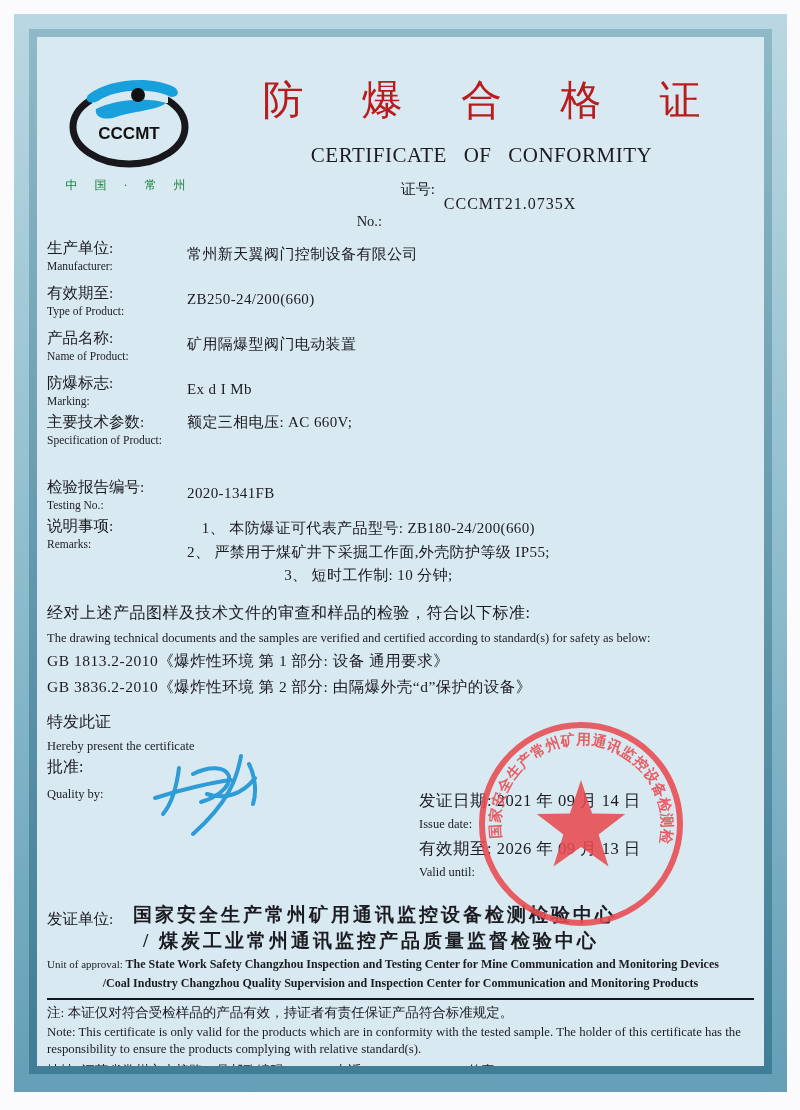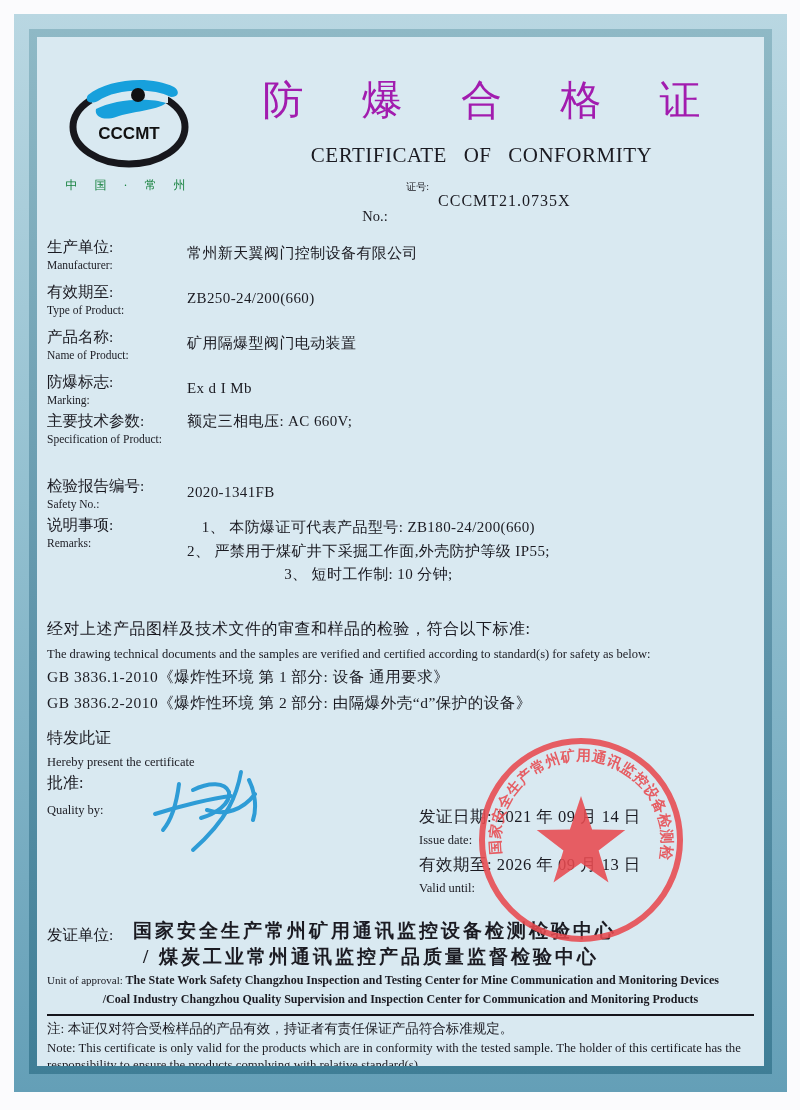--- a/index.html
+++ b/index.html
@@ -21,42 +21,42 @@
   .paper {
     height:100%; background:#d9e9f1; position:relative;
     padding:6px 10px; overflow:hidden;
   }
 
   
   .header { position:relative; padding-top:30px; min-height:186px; }
   .logo-block { position:absolute; left:6px; top:32px; width:152px; text-align:center; }
   .logo-region { font-size:12px; letter-spacing:7px; margin-top:2px; color:#15803d; }
   .head-main { margin-left:162px; text-align:center; }
-  .title-cn { font-size:41px; letter-spacing:24px; margin-right:-24px; color:#a21caf; font-weight:500; }
+  .title-cn { font-size:41px; letter-spacing:24px; margin-right:-24px; color:#b91c1c; font-weight:500; }
   .title-en { font-size:21px; margin-top:15px; word-spacing:11px; letter-spacing:0.5px; }
   .certno-row { display:flex; justify-content:center; gap:9px; margin-top:12px; margin-left:-30px; }
   .certno-labels { text-align:left; }
-  .certno-cn { font-size:10px;margin-left:44px; }
+  .certno-cn { font-size:15px;margin-left:44px; }
   .certno-en { font-size:14.5px; margin-top:14px; }
   .certno-value { font-size:16px; letter-spacing:1px; align-self:center; margin-top:-3px; }
 
   
   .fields { margin-top:2px; }
   .frow { display:flex; align-items:center; min-height:45px; }
   .frow.top { align-items:flex-start; }
   .flabel { width:124px; flex:none; }
   .flabel .cn { font-size:15.5px; }
   .flabel .en { font-size:11.5px; margin-top:1px; }
   .fvalue { padding-left:16px; font-size:15px; letter-spacing:0.4px;text-align:center; }
   .frow.top .fvalue { padding-top:1px; }
   .gap-top { margin-top:14px; }
   .remark-line { line-height:23.5px; }
 
   
-  .standards { margin-top:32px; }
+  .standards { margin-top:15px; }
   .std-cn { font-size:16px; letter-spacing:0.5px; }
   .std-en { font-size:12.5px; margin-top:7px; }
   .std-item { font-size:15.5px; margin-top:5px; letter-spacing:0.5px; }
 
   
   .issue { position:relative; height:190px; margin-top:14px; }
   .present-cn { font-size:16px; }
   .present-en { font-size:12.5px; margin-top:6px; }
   .approve-cn { font-size:16px; margin-top:3px; }
   .approve-en { font-size:12.5px; margin-top:9px; }
@@ -147,41 +147,41 @@
         <div class="frow top">
           <div class="flabel">
             <div class="cn">主要技术参数:</div>
             <div class="en">Specification of Product:</div>
           </div>
           <div class="fvalue">额定三相电压: AC 660V;</div>
         </div>
         <div class="frow gap-top">
           <div class="flabel">
             <div class="cn">检验报告编号:</div>
-            <div class="en">Safety No.:</div>
+            <div class="en">Testing No.:</div>
           </div>
           <div class="fvalue">2020-1341FB</div>
         </div>
         <div class="frow top">
           <div class="flabel">
             <div class="cn">说明事项:</div>
             <div class="en">Remarks:</div>
           </div>
           <div class="fvalue">
             <div class="remark-line">1、 本防爆证可代表产品型号: ZB180-24/200(660)</div>
             <div class="remark-line">2、 严禁用于煤矿井下采掘工作面,外壳防护等级 IP55;</div>
             <div class="remark-line">3、 短时工作制: 10 分钟;</div>
           </div>
         </div>
       </div>
 
       <div class="standards">
         <div class="std-cn">经对上述产品图样及技术文件的审查和样品的检验，符合以下标准:</div>
         <div class="std-en">The drawing technical documents and the samples are verified and certified according to standard(s) for safety as below:</div>
-        <div class="std-item">GB 3836.1-2010《爆炸性环境 第 1 部分: 设备 通用要求》</div>
+        <div class="std-item">GB 1813.2-2010《爆炸性环境 第 1 部分: 设备 通用要求》</div>
         <div class="std-item">GB 3836.2-2010《爆炸性环境 第 2 部分: 由隔爆外壳“d”保护的设备》</div>
       </div>
 
       <div class="issue">
         <div class="present-cn">特发此证</div>
         <div class="present-en">Hereby present the certificate</div>
         <div class="approve-cn">批准:</div>
         <div class="approve-en">Quality by:</div>
 
         <svg class="signature" width="140" height="92" viewBox="0 0 140 92">

